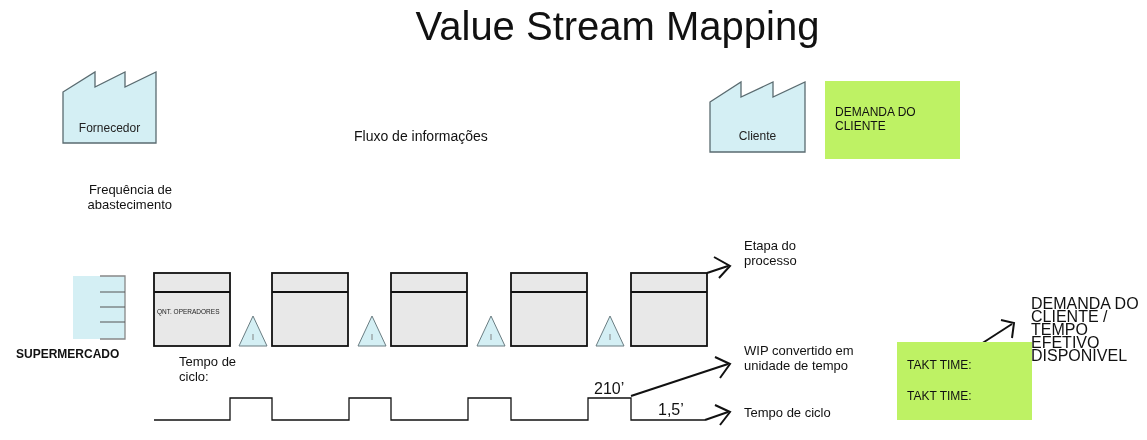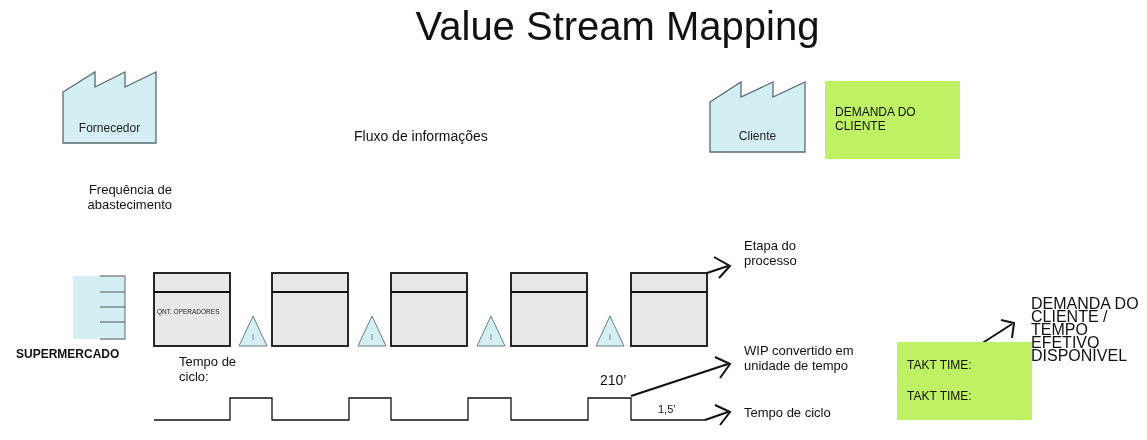--- a/index.html
+++ b/index.html
@@ -102,22 +102,22 @@
 <div class="abs lbl14" style="left:354px;top:128px;">Fluxo de informações</div>
 
 <div class="abs lbl" style="left:62px;top:182px;width:110px;text-align:right;">Frequência de abastecimento</div>
 
 <div class="abs lbl" style="left:16px;top:347px;font-size:12px;font-weight:bold;">SUPERMERCADO</div>
 
 <div class="abs small" style="left:157px;top:308px;width:70px;">QNT. OPERADORES</div>
 
 <div class="abs lbl" style="left:155px;top:354px;width:75px;margin-left:24px;">Tempo de ciclo:</div>
 
-<div class="abs lbl" style="left:594px;top:373px;font-size:14px;margin-left:6px;">210’</div>
-<div class="abs lbl" style="left:658px;top:402px;font-size:11px;">1,5’</div>
+<div class="abs lbl" style="left:594px;top:381px;font-size:16px;">210’</div>
+<div class="abs lbl" style="left:658px;top:402px;font-size:16px;">1,5’</div>
 
 <div class="abs lbl" style="left:744px;top:238px;width:80px;">Etapa do processo</div>
 <div class="abs lbl" style="left:744px;top:343px;width:130px;">WIP convertido em unidade de tempo</div>
 <div class="abs lbl" style="left:744px;top:405px;">Tempo de ciclo</div>
 <div class="abs lbl" style="left:1031px;top:297px;width:116px;font-size:16px;line-height:13px;">DEMANDA DO CLIENTE / TEMPO EFETIVO DISPONÍVEL</div>
 
 <div class="abs demand-box" style="left:897px;top:342px;width:135px;height:78px;">
   <div class="abs lbl" style="left:10px;top:16px;font-size:12px;">TAKT TIME:</div>
   <div class="abs lbl" style="left:10px;top:47px;font-size:12px;">TAKT TIME:</div>
 </div>

